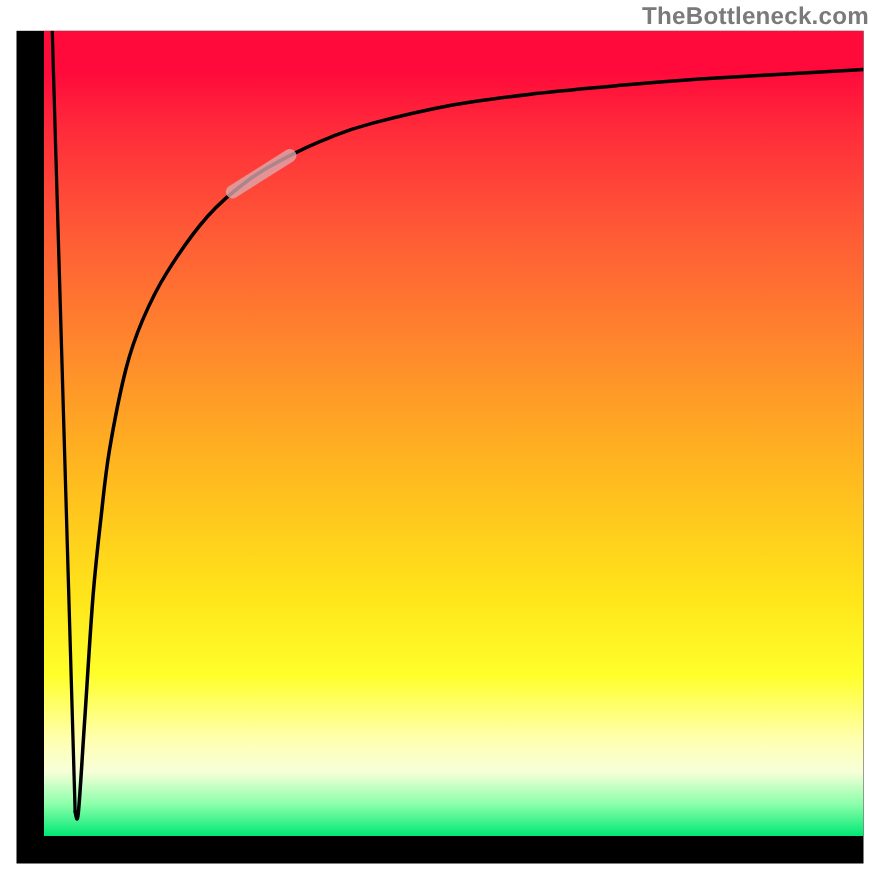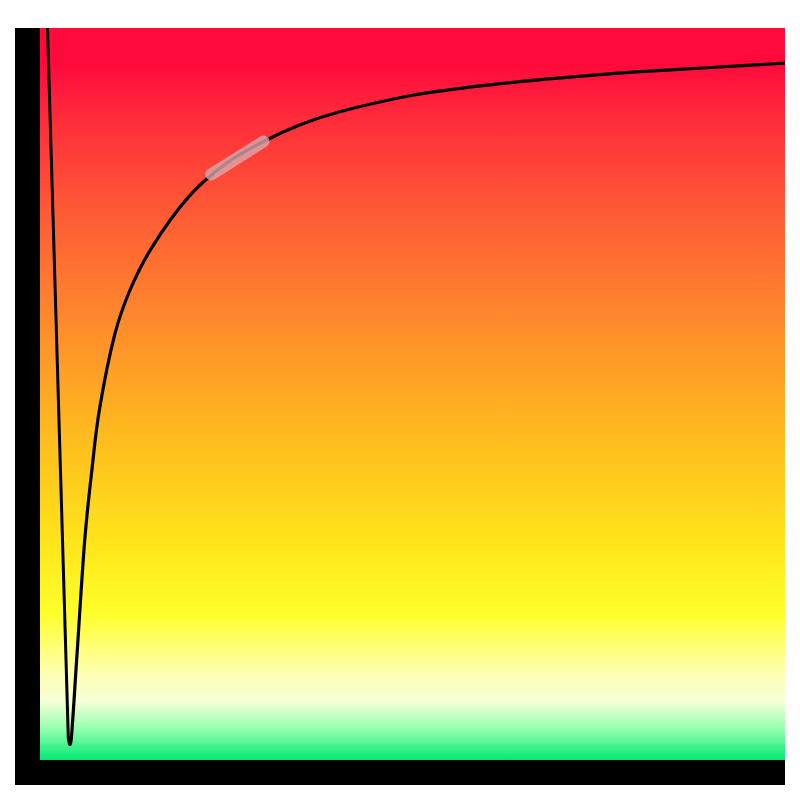--- a/index.html
+++ b/index.html
@@ -60,20 +60,21 @@
     inset: 0;
     width: 100%;
     height: 100%;
   }
 </style>
 </head>
 <body>
 
 <div class="stage">
 
+  <div class="watermark">TheBottleneck.com</div>
 
   <div class="plot-outer">
     <div class="plot-inner">
 
       <div class="gradient"></div>
 
       <svg class="curve" viewBox="0 0 745 732" preserveAspectRatio="none">
 
         <path fill="none" stroke="#000" stroke-width="3" stroke-linejoin="round" stroke-linecap="round" d="M 7.5 0.0 L 28.3 710.0 L 31.3 710.0"></path>
         <path fill="none" stroke="#000" stroke-width="3.2" stroke-linejoin="round" stroke-linecap="round" d="M 28.3 710.0 C 28.8 710.0, 29.8 724.7, 31.3 710.0 C 32.8 695.4, 35.0 655.1, 37.3 622.2 C 39.5 589.3, 42.2 542.9, 44.7 512.4 C 47.2 481.9, 49.7 461.2, 52.2 439.2 C 54.6 417.2, 55.9 402.6, 59.6 380.6 C 63.3 358.7, 69.5 327.0, 74.5 307.4 C 79.5 287.9, 83.2 278.2, 89.4 263.5 C 95.6 248.9, 101.8 235.5, 111.8 219.6 C 121.7 203.7, 136.6 182.4, 149.0 168.4 C 161.4 154.3, 173.8 144.6, 186.3 135.4 C 198.7 126.3, 211.1 119.9, 223.5 113.5 C 235.9 107.0, 248.3 101.5, 260.8 96.6 C 273.2 91.7, 279.4 89.1, 298.0 84.2 C 316.6 79.3, 347.7 71.9, 372.5 67.3 C 397.3 62.8, 422.2 60.0, 447.0 57.1 C 471.8 54.2, 496.7 52.0, 521.5 49.8 C 546.3 47.6, 571.2 45.6, 596.0 43.9 C 620.8 42.2, 645.7 41.0, 670.5 39.5 C 695.3 38.1, 732.6 35.9, 745.0 35.1"></path>

